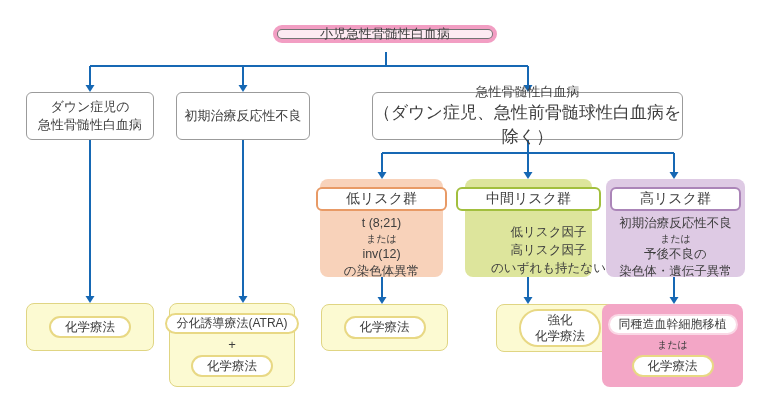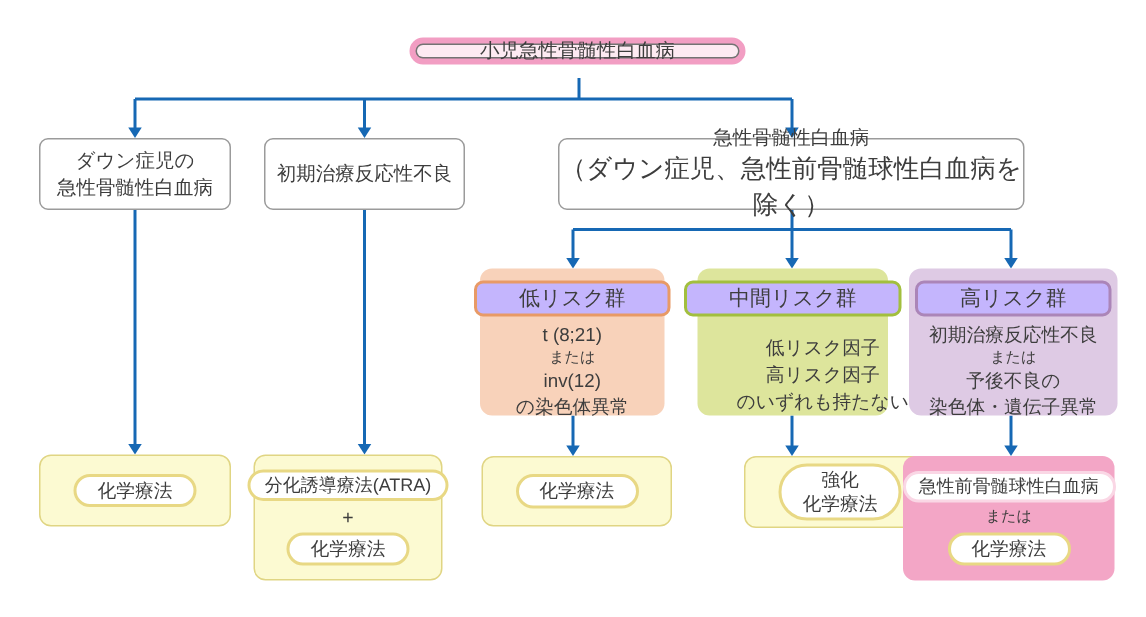--- a/index.html
+++ b/index.html
@@ -27,21 +27,21 @@
           font-size:13px;line-height:1.4;}
   .branch-a{left:26px;top:92px;width:128px;height:48px;}
   .branch-b{left:176px;top:92px;width:134px;height:48px;}
   .branch-c{left:372px;top:92px;width:311px;height:48px;}
   .line2-small{font-size:17px;}
   
   .risk{border-radius:8px;top:179px;height:98px;justify-content:flex-start;padding-top:8px;}
   .risk-low{left:320px;width:123px;background:var(--low-fill);}
   .risk-mid{left:465px;width:127px;background:var(--mid-fill);text-align:center;}
   .risk-high{left:606px;width:139px;background:var(--high-fill);}
-  .risk-title{background:#c4b5fd;border:2px solid #999;border-radius:6px;font-size:14px;
+  .risk-title{background:#ffffff;border:2px solid #999;border-radius:6px;font-size:14px;
               padding:1px 28px;margin-bottom:4px;white-space:nowrap;}
   .risk-low .risk-title{border-color:var(--low-border);}
   .risk-mid .risk-title{border-color:var(--mid-border);}
   .risk-high .risk-title{border-color:var(--high-border);}
   .risk-line{font-size:12.5px;line-height:1.3;white-space:nowrap;}
   .small{font-size:10px;line-height:1.5;}
   .risk-mid .risk-line{line-height:1.45;}
   .risk-mid .risk-body{margin-top:8px;margin-left:40px;}
   
   .treat{background:var(--yellow-fill);border:1px solid var(--yellow-border);border-radius:8px;}
@@ -150,18 +150,18 @@
   </div>
 
   <div class="box treat treat-d">
     <div class="pill">
       <span>強化</span>
       <span>化学療法</span>
     </div>
   </div>
 
   <div class="box treat treat-e">
-    <div class="pill pill-sm pill-pink-top">急性前骨髄球性白血病</div>
+    <div class="pill pill-sm pill-pink-top">同種造血幹細胞移植</div>
     <div class="connector-or">または</div>
     <div class="pill">化学療法</div>
   </div>
 
 </div>
 
 </body></html>

